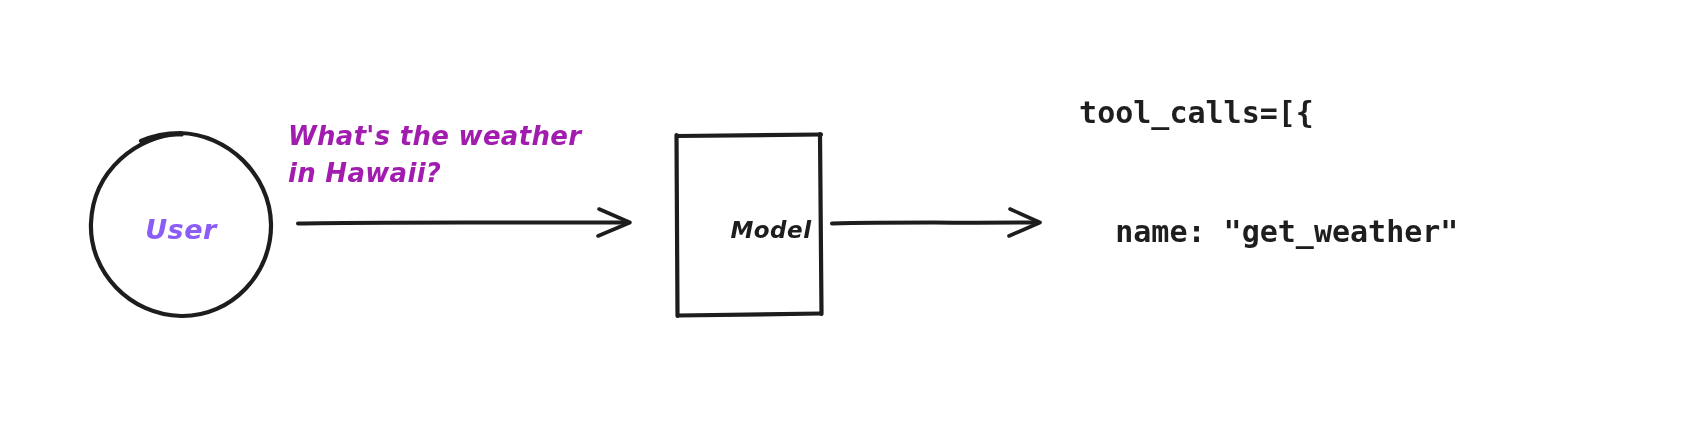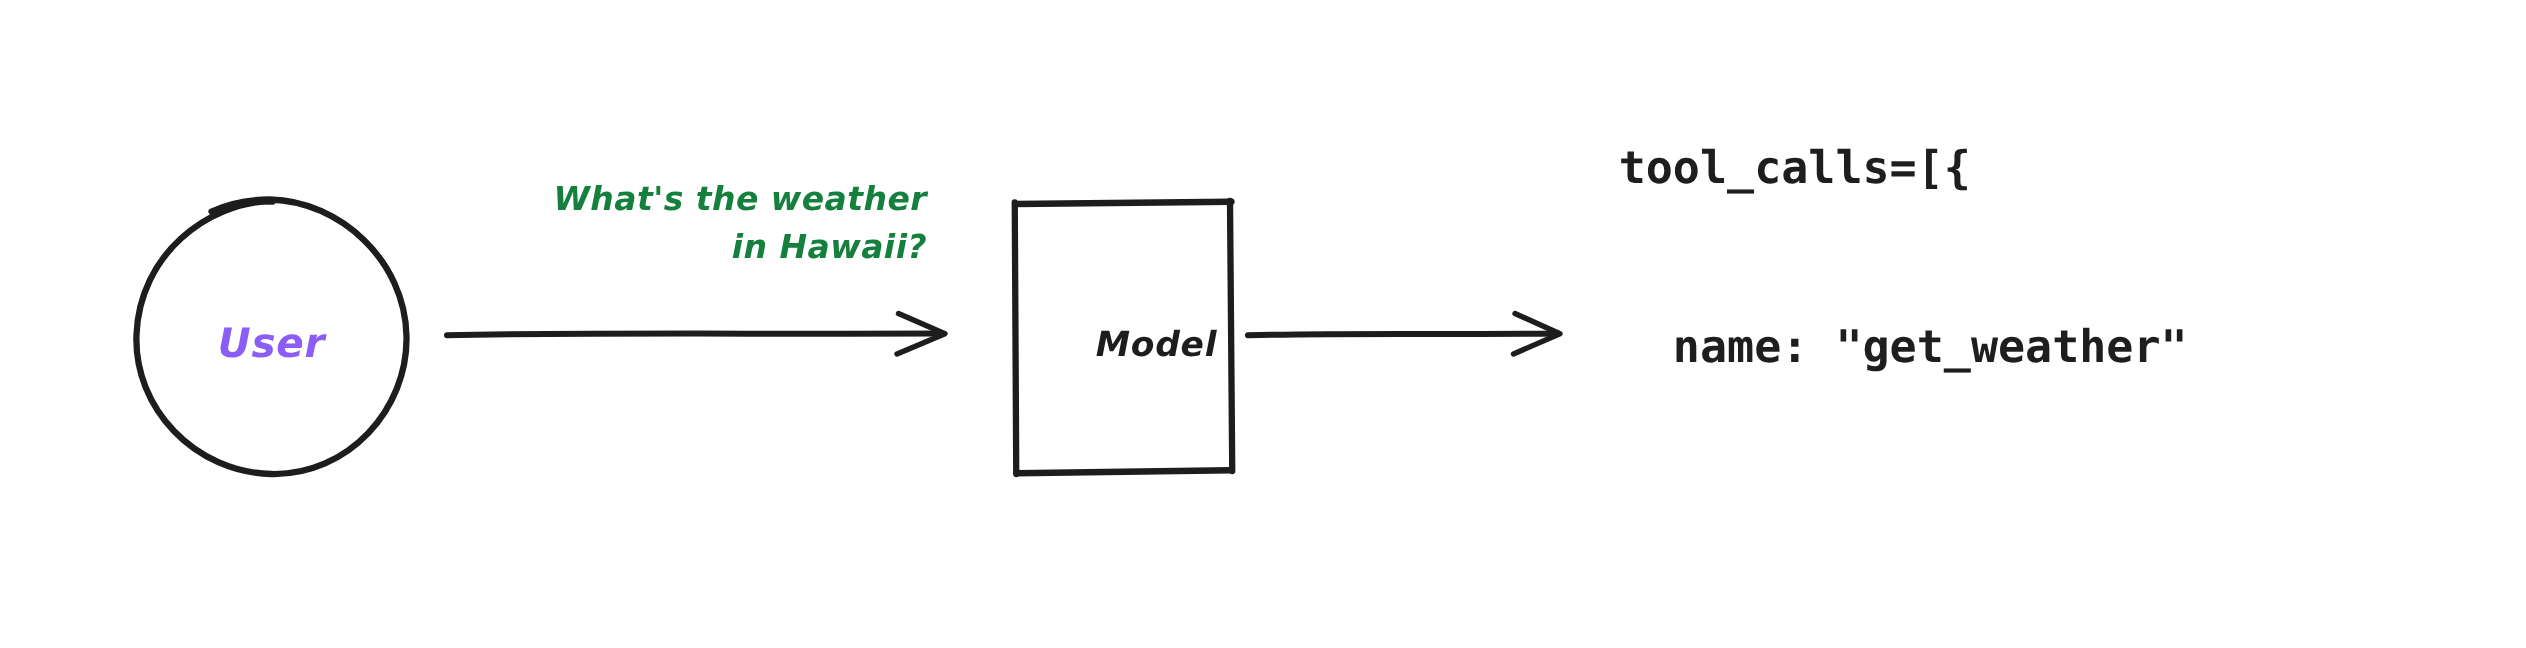--- a/index.html
+++ b/index.html
@@ -82,28 +82,28 @@
   .arrow svg { display: block; overflow: visible; }
   #arrow-user-model { left: 296px; top: 203px; width: 340px; }
   #arrow-model-out  { left: 830px; top: 203px; width: 215px; }
 
   
   .edge-caption {
     position: absolute;
     left: 288px;
     top: 118px;
     width: 330px;
-    text-align: right;
+    text-align: left;
     font-family: "DejaVu Sans", sans-serif;
-    font-size: 22px;
+    font-size: 26px;
     font-weight: 600;
     font-style: italic;
     line-height: 1.44;
     letter-spacing: 0.3px;
-    color: #15803d;
+    color: #a21caf;
     white-space: pre-line;
   }
 
   
   .code-panel {
     position: absolute;
     left: 1043px;
     top: 14px;
     font-family: "DejaVu Sans Mono", monospace;
     font-size: 30px;

